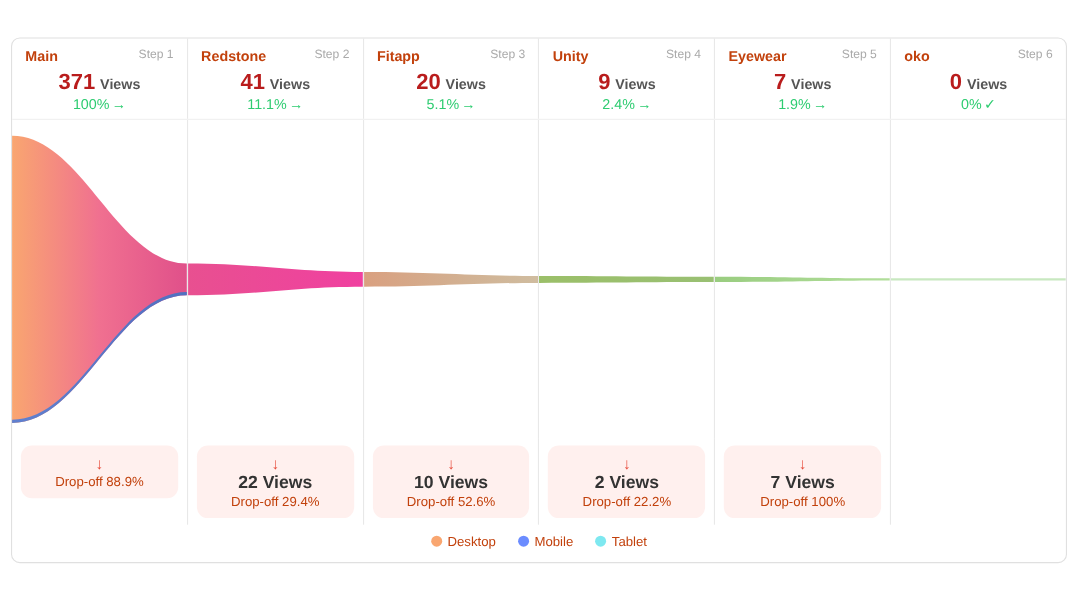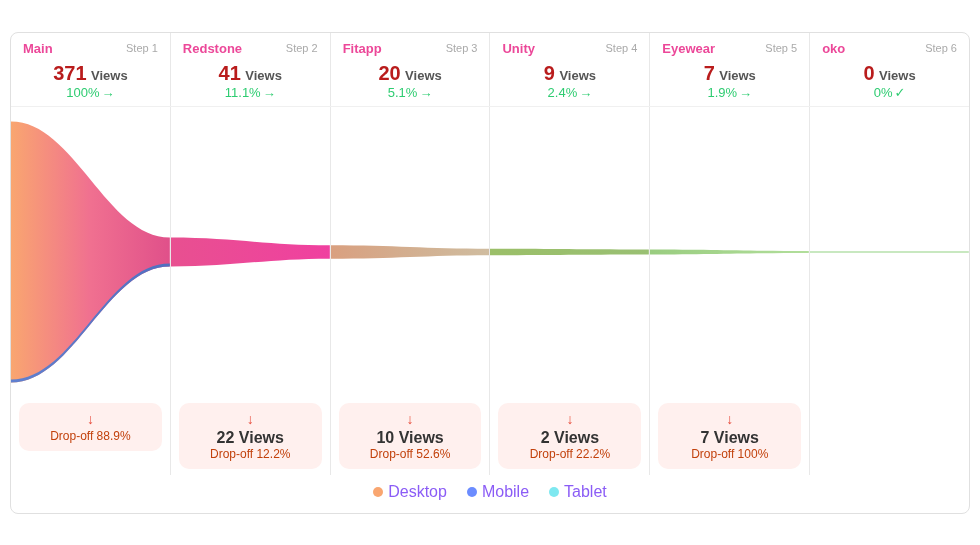--- a/index.html
+++ b/index.html
@@ -39,21 +39,21 @@
     .step-header {
       display: flex;
       justify-content: space-between;
       align-items: center;
       padding: 8px 12px 4px 12px;
     }
 
     .step-name {
       font-size: 13px;
       font-weight: 600;
-      color: #ec4899;
+      color: #c2410c;
     }
 
     .step-num {
       font-size: 11px;
       color: #aaa;
     }
 
     .step-views {
       padding: 2px 12px 6px 12px;
       text-align: center;
@@ -142,22 +142,22 @@
       display: flex;
       justify-content: center;
       gap: 20px;
       padding: 8px 0 4px 0;
     }
 
     .legend-item {
       display: flex;
       align-items: center;
       gap: 5px;
-      font-size: 16px;
-      color: #8b5cf6;
+      font-size: 12px;
+      color: #c2410c;
     }
 
     .legend-dot {
       width: 10px;
       height: 10px;
       border-radius: 50%;
     }
   </style>
 </head>
 <body>
@@ -322,21 +322,21 @@
   <div class="dropoff-col">
         <div class="dropoff-box">
       <div class="dropoff-arrow">↓</div>
       <div class="dropoff-label">Drop-off 88.9%</div>
     </div>
       </div>
       <div class="dropoff-col">
         <div class="dropoff-box">
       <div class="dropoff-arrow">↓</div>
       <div class="dropoff-views">22 Views</div>
-      <div class="dropoff-label">Drop-off 12.2%</div>
+      <div class="dropoff-label">Drop-off 29.4%</div>
     </div>
       </div>
       <div class="dropoff-col">
         <div class="dropoff-box">
       <div class="dropoff-arrow">↓</div>
       <div class="dropoff-views">10 Views</div>
       <div class="dropoff-label">Drop-off 52.6%</div>
     </div>
       </div>
       <div class="dropoff-col">

